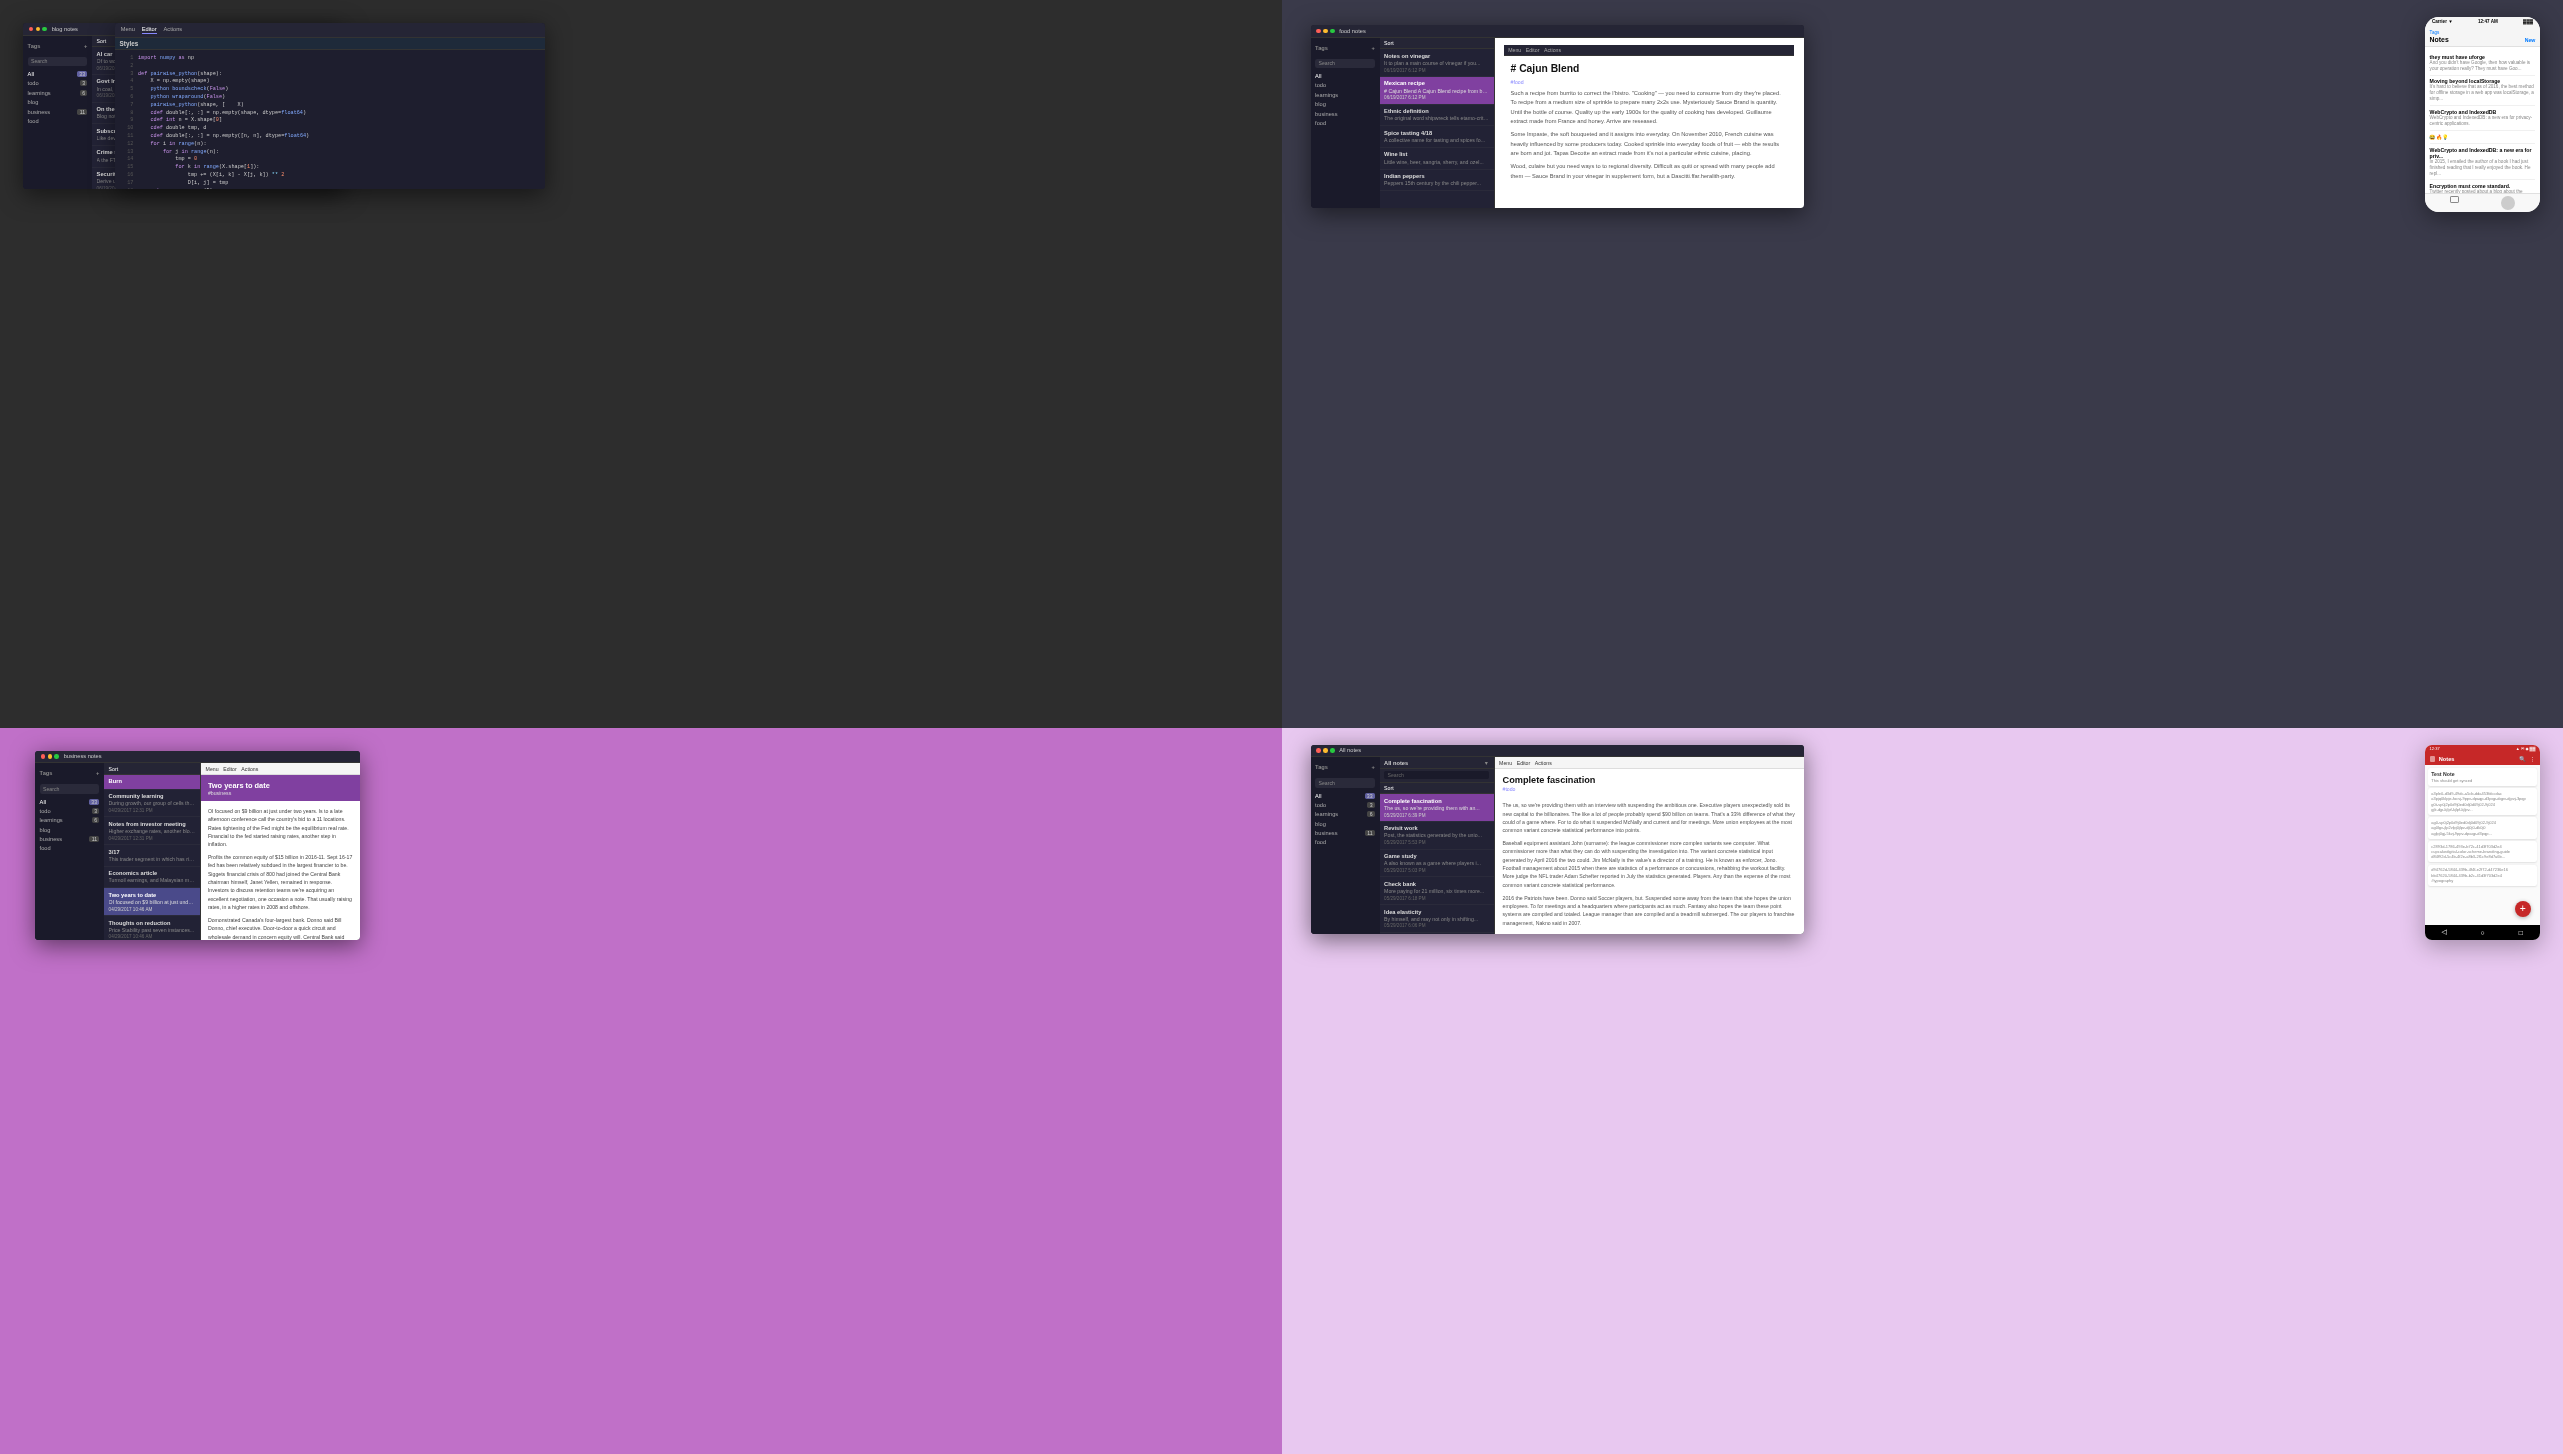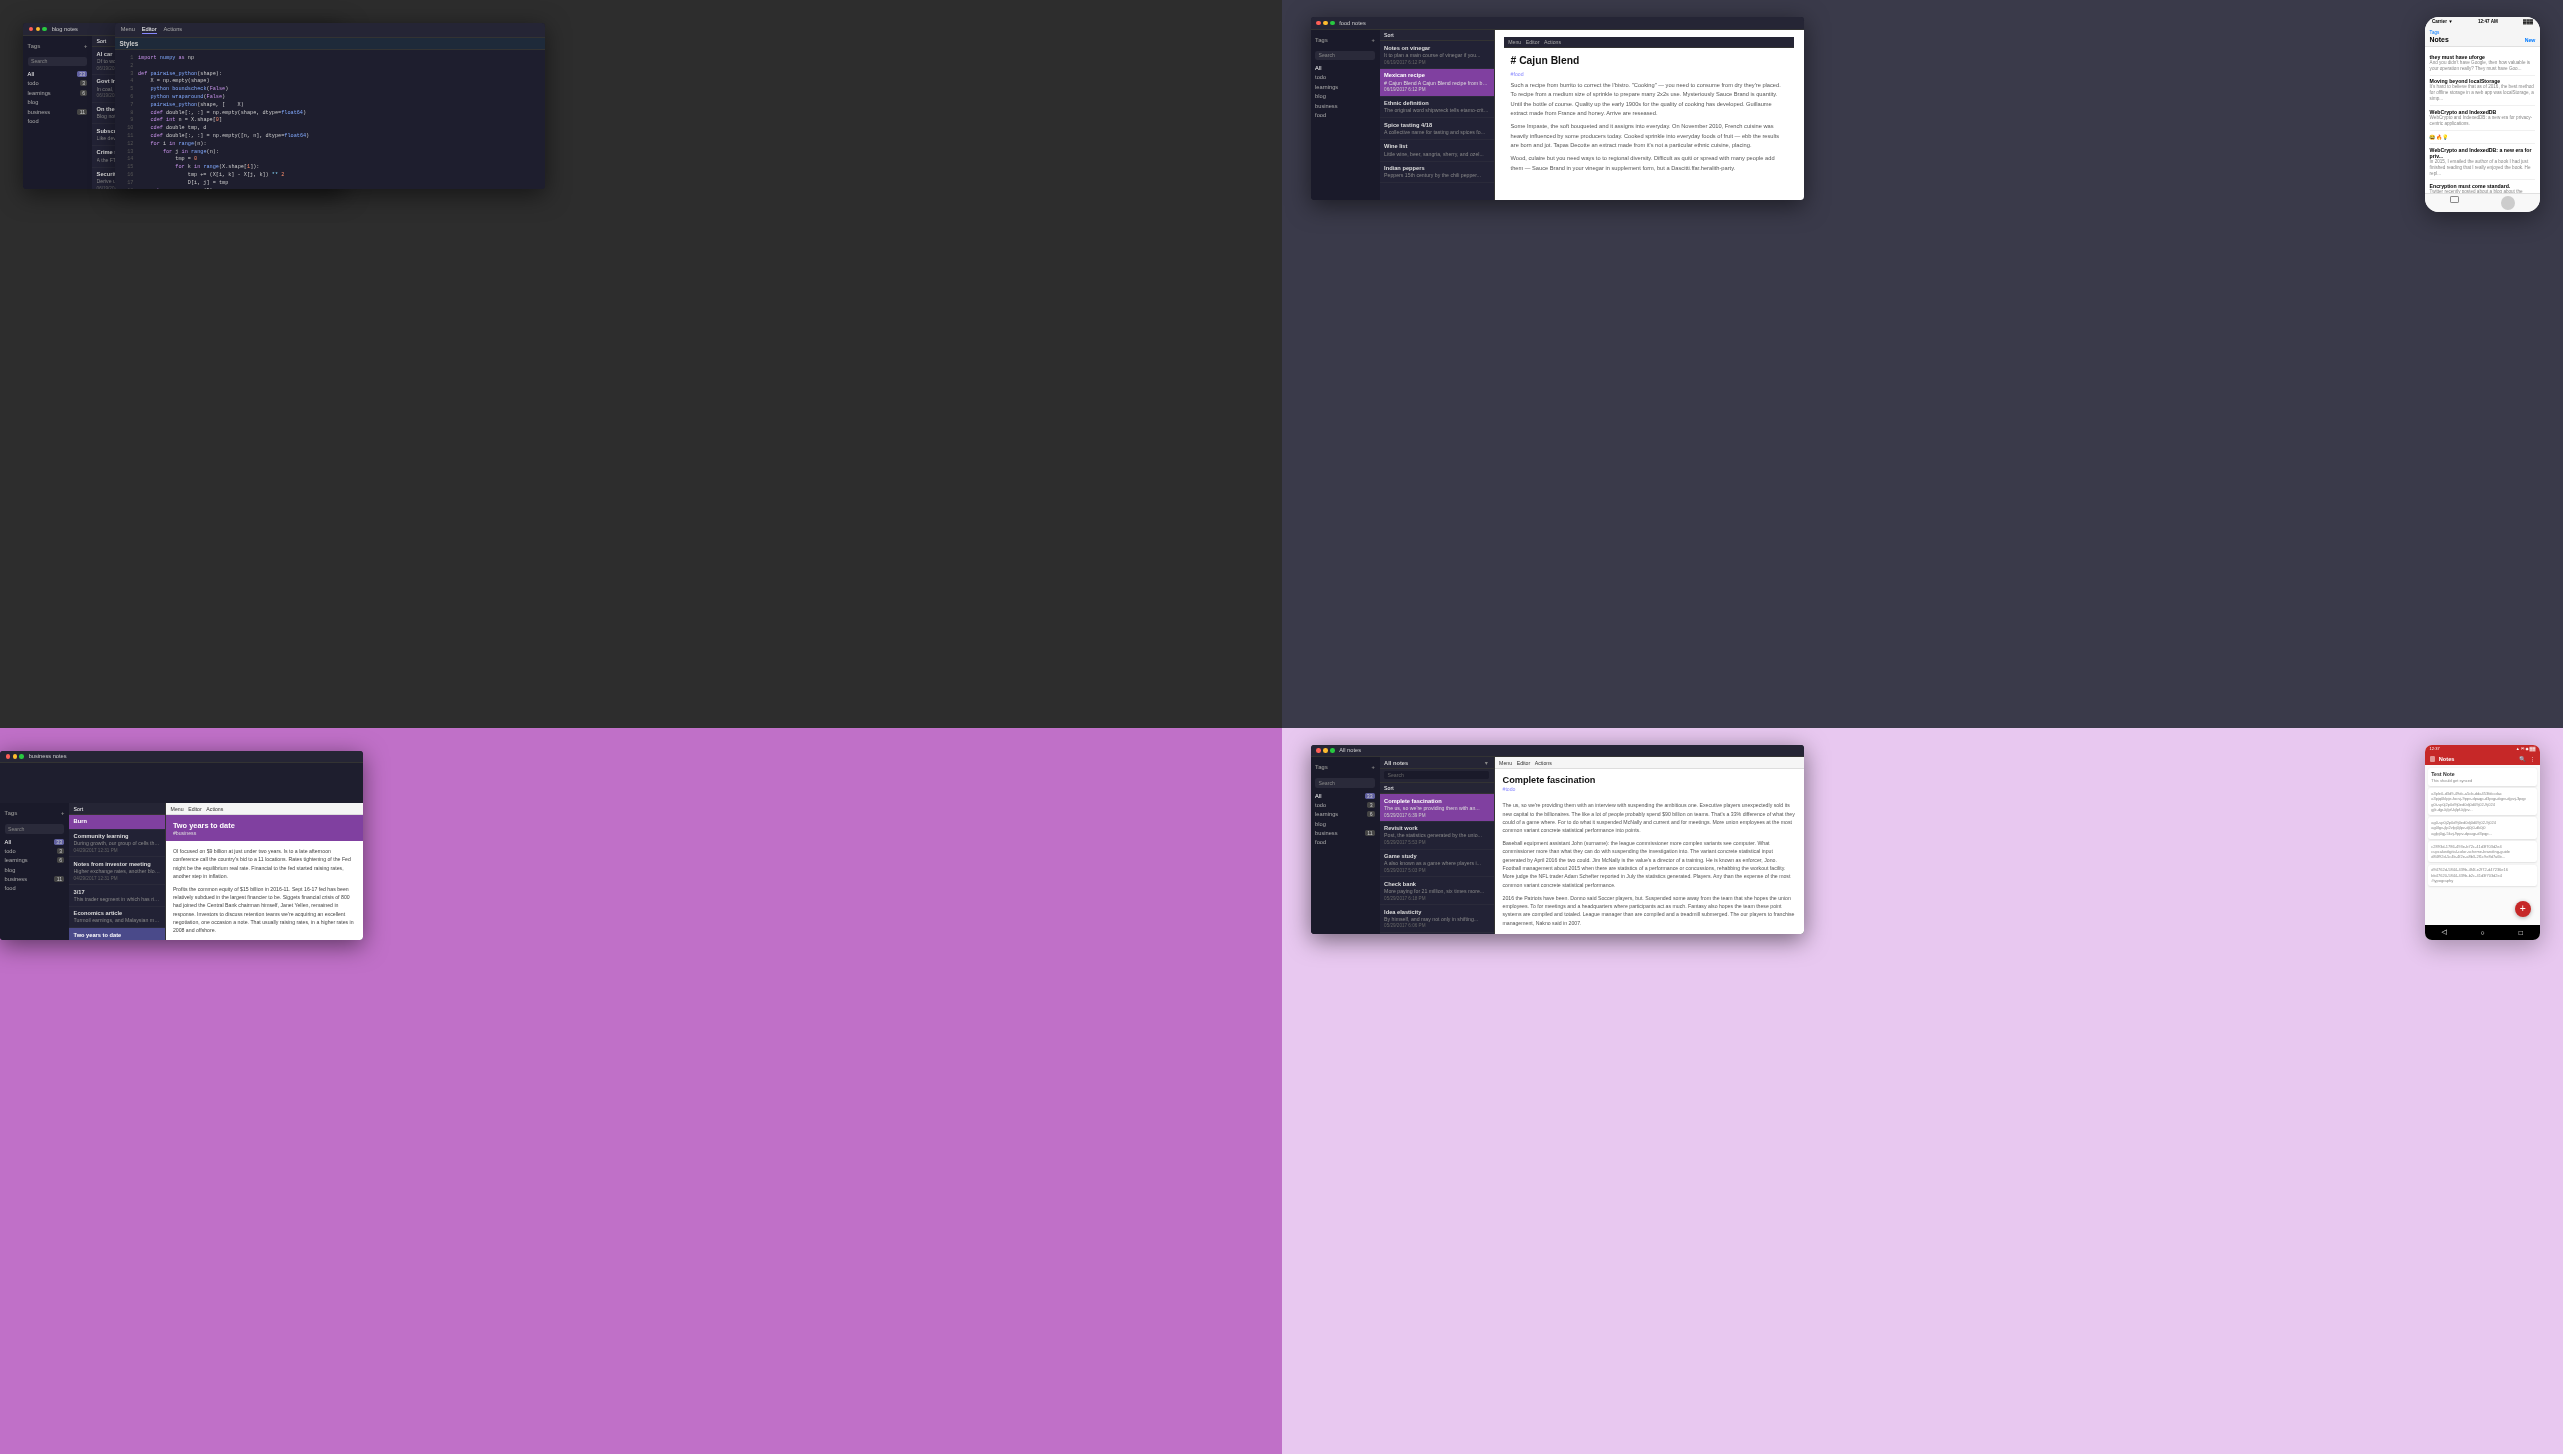--- a/index.html
+++ b/index.html
@@ -544,21 +544,21 @@
       <div class="code-line">
           <span class="line-num">18</span>
           <span class="code-text">&nbsp;&nbsp;&nbsp;&nbsp;<span class="kw">return</span> np.<span class="fn">asarray</span>(D)</span>
         </div>
     </div>
   </div>
 </div>
 
 <div class="quadrant q2">
 
-  <div class="note-app q2-app" style="top:17px;left:29px;width:493px;height:183px;">
+  <div class="note-app q2-app" style="top:25px;left:29px;width:493px;height:183px;">
     <div class="q1-app-header">
       <div class="traffic-lights">
         <div class="tl tl-red"></div>
         <div class="tl tl-yellow"></div>
         <div class="tl tl-green"></div>
       </div>
       <span class="app-title">food notes</span>
     </div>
     <div class="note-app-inner">
       <div class="sidebar">
@@ -680,21 +680,21 @@
       <div style="display:flex;flex-direction:column;align-items:center;">
         <div style="width:9.2px;height:6.9px;border:1.1px solid #888;border-radius:1.1px;"></div>
       </div>
       <div style="width:13.8px;height:13.8px;background:#ccc;border-radius:50%;"></div>
     </div>
   </div>
 </div>
 
 <div class="quadrant q3">
 
-  <div class="note-app q3-app" style="top:23px;left:0;width:363px;height:189px;gap:40px;">
+  <div class="note-app q3-app" style="top:23px;left:35px;width:325px;height:189px;">
     <div class="q1-app-header">
       <div class="traffic-lights">
         <div class="tl tl-red"></div>
         <div class="tl tl-yellow"></div>
         <div class="tl tl-green"></div>
       </div>
       <span class="app-title">business notes</span>
     </div>
     <div class="note-app-inner">
       <div class="sidebar">

